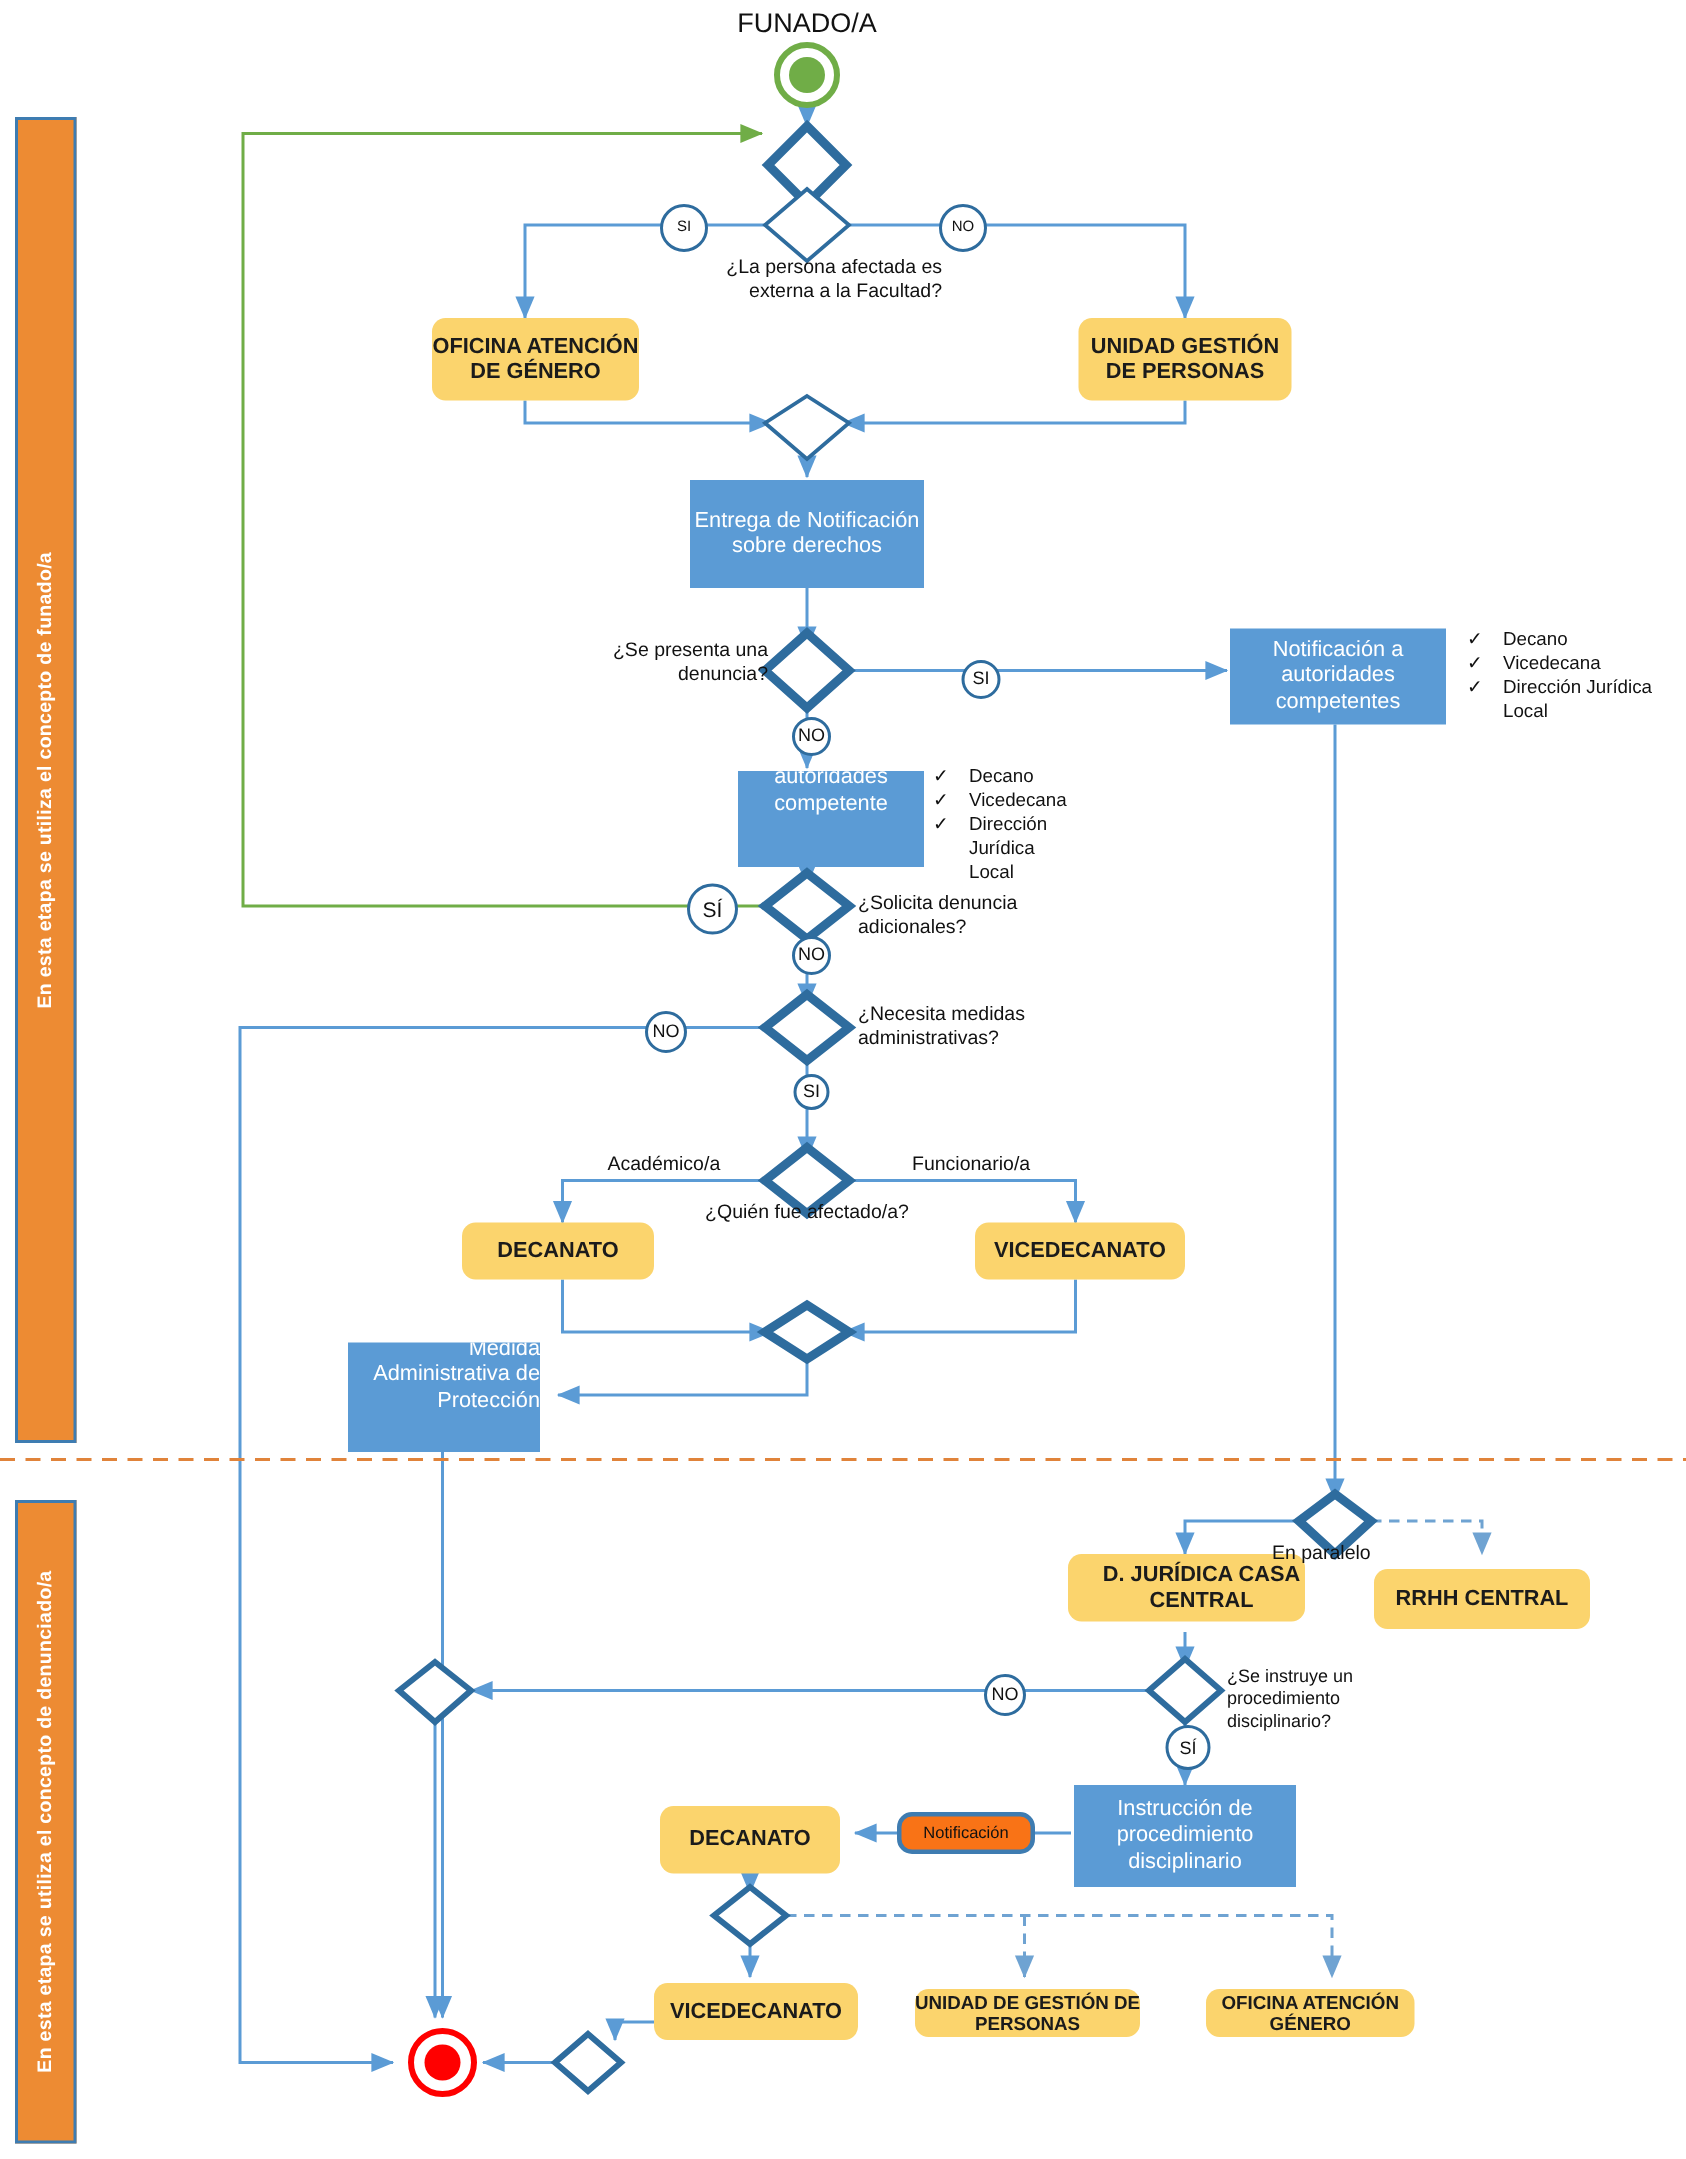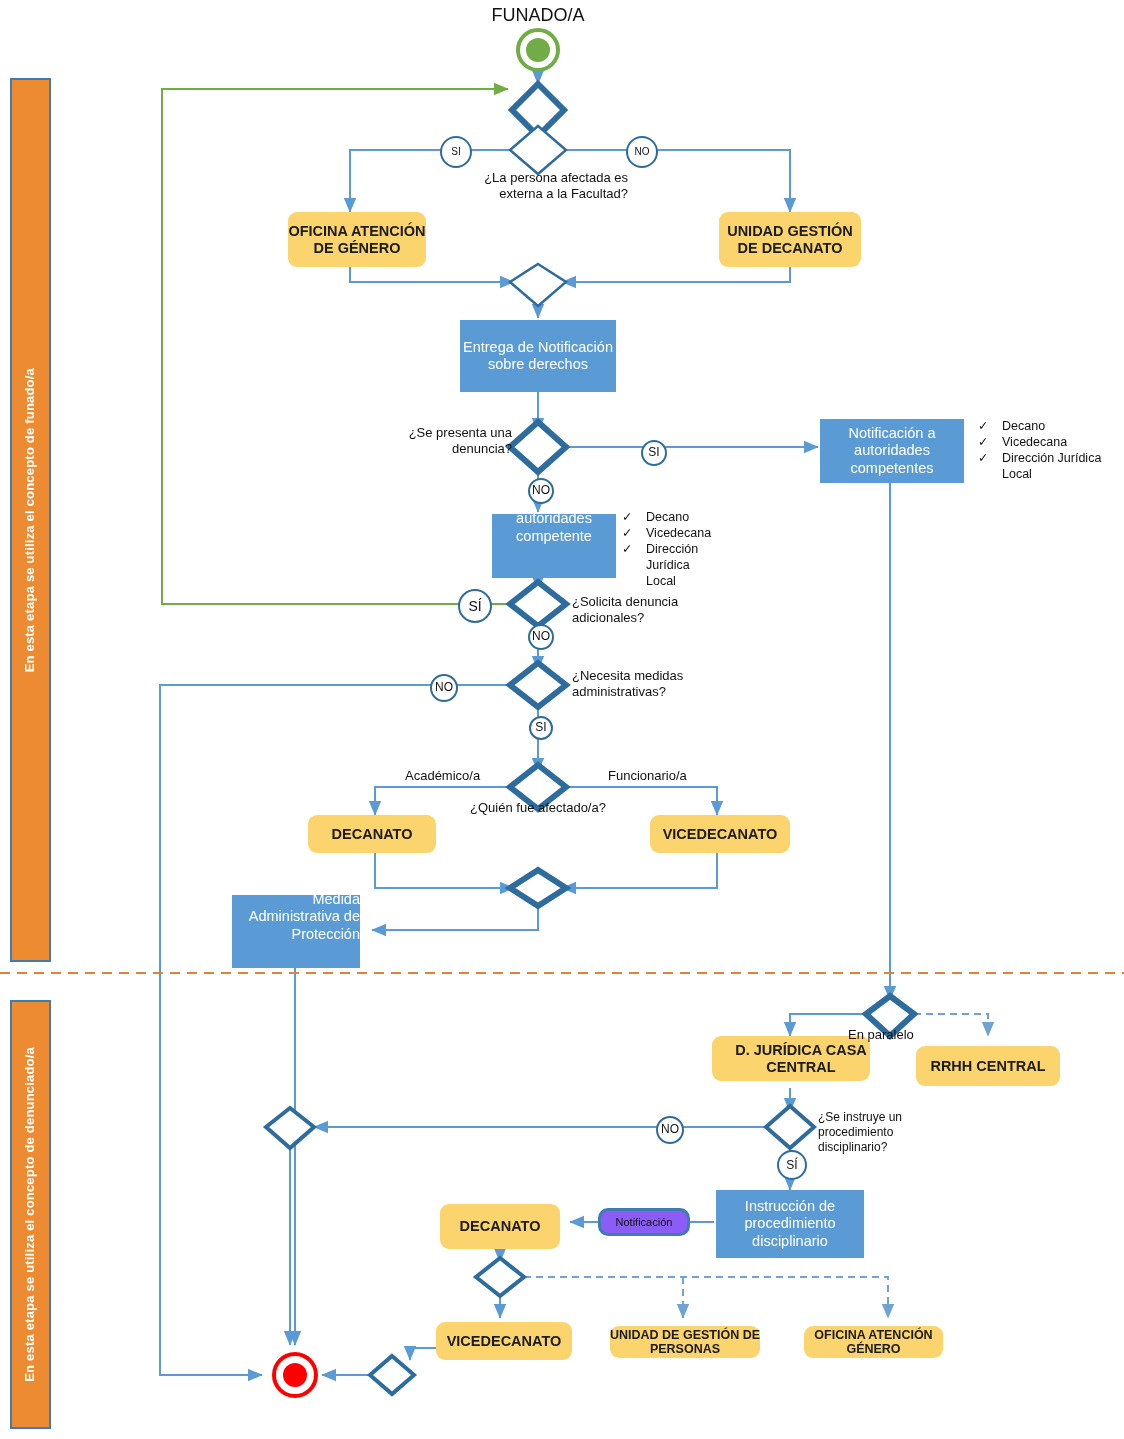--- a/index.html
+++ b/index.html
@@ -47,21 +47,21 @@
          border:4px solid #70AD47;background:#ffffff;box-sizing:border-box;}
   .start i{display:block;width:24px;height:24px;border-radius:50%;
            background:#70AD47;margin:6px auto 0;}
   .endev{position:absolute;width:46px;height:46px;border-radius:50%;
          border:4px solid #FF0000;background:#ffffff;box-sizing:border-box;}
   .endev i{display:block;width:24px;height:24px;border-radius:50%;
            background:#FF0000;margin:7px auto 0;}
 
   
   .notif{position:absolute;border:3px solid #3E7CB1;border-radius:10px;
-         background:#8b5cf6;display:flex;align-items:center;justify-content:center;
+         background:#f97316;display:flex;align-items:center;justify-content:center;
          font-size:11px;color:#111;box-sizing:border-box;overflow:hidden;}
 </style>
 </head>
 <body>
 
 <div id="canvas">
 
   <div class="lane" style="left:10px;top:78px;width:37px;height:880px;">
     <span>En esta etapa se utiliza el concepto de funado/a</span>
   </div>
@@ -181,21 +181,21 @@
   <div class="lbl c" style="left:458px;top:4px;width:160px;font-size:18px;">FUNADO/A</div>
   <div class="start" style="left:516px;top:28px;">
     <i></i>
   </div>
   <div class="endev" style="left:272px;top:1352px;">
     <i></i>
   </div>
 
   <div class="node yellow" style="left:288px;top:212px;width:138px;height:55px;">OFICINA ATENCIÓN DE GÉNERO</div>
 
-  <div class="node yellow" style="left:719px;top:212px;width:142px;height:55px;">UNIDAD GESTIÓN DE DECANATO</div>
+  <div class="node yellow" style="left:719px;top:212px;width:142px;height:55px;">UNIDAD GESTIÓN DE PERSONAS</div>
 
   <div class="node blue" style="left:460px;top:320px;width:156px;height:72px;">Entrega de Notificación sobre derechos</div>
 
   <div class="node blue" style="left:820px;top:419px;width:144px;height:64px;">Notificación a autoridades competentes</div>
 
   <div class="node blue clip" style="left:492px;top:514px;width:124px;height:64px;">
     <div class="inner" style="margin-top:-21px;">Notificación a autoridades competente</div>
   </div>
 
   <div class="node yellow" style="left:308px;top:815px;width:128px;height:38px;">DECANATO</div>

